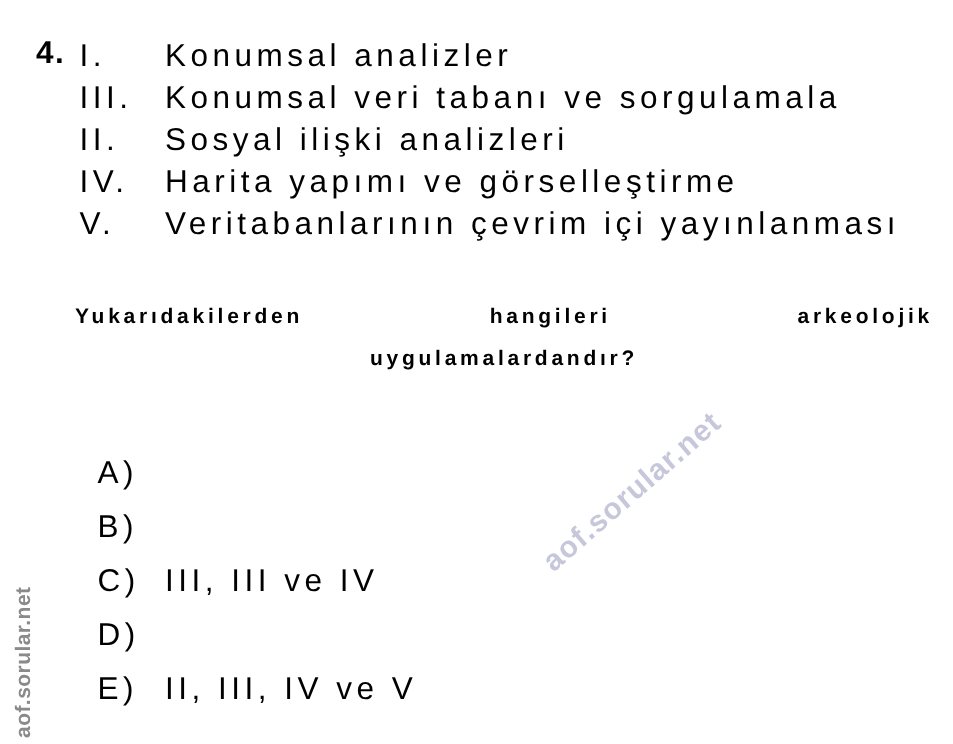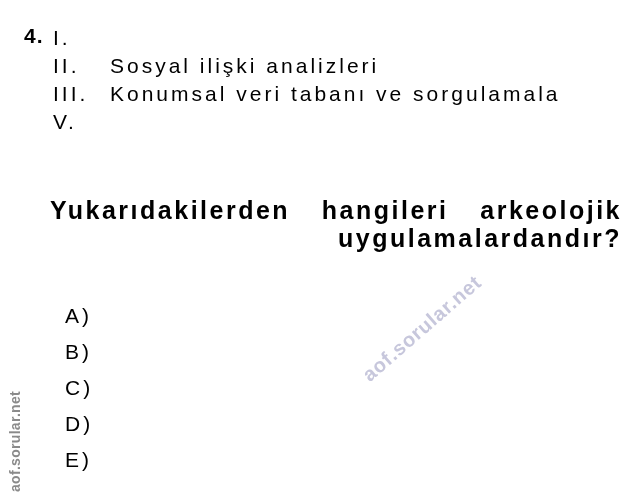--- a/index.html
+++ b/index.html
@@ -47,32 +47,32 @@
     flex: 0 0 57px;
     width: 57px;
   }
 
   
   .stem {
     position: absolute;
     left: 50px;
     top: 196px;
     width: 572px;
-    font-size: 25px;
+    font-size: 14px;
     font-weight: bold;
     line-height: 28px;
     letter-spacing: 2.5px;
     z-index: 2;
   }
   .stem-line.justify {
     text-align: justify;
     text-align-last: justify;
   }
   .stem-line.left {
-    text-align: right;
+    text-align: center;
   }
 
   
   .options {
     position: absolute;
     left: 65px;
     top: 298px;
     font-size: 21px;
     line-height: 36px;
     letter-spacing: 3px;
@@ -122,50 +122,58 @@
 <div id="canvas">
 
   <div class="watermark-side" style="color: rgb(138, 138, 138);">aof.sorular.net</div>
   <div class="watermark-diagonal" style="color: rgb(199, 199, 220);">aof.sorular.net</div>
 
   <div class="q-number">4.</div>
 
   <div class="statements">
     <div class="statement-row">
       <span class="statement-numeral">I.</span>
+      <span class="statement-text">Konumsal analizler</span>
+    </div>
+    <div class="statement-row">
+      <span class="statement-numeral">III.</span>
+      <span class="statement-text">Konumsal veri tabanı ve sorgulamala</span>
     </div>
     <div class="statement-row">
       <span class="statement-numeral">II.</span>
       <span class="statement-text">Sosyal ilişki analizleri</span>
     </div>
     <div class="statement-row">
-      <span class="statement-numeral">III.</span>
-      <span class="statement-text">Konumsal veri tabanı ve sorgulamala</span>
+      <span class="statement-numeral">IV.</span>
+      <span class="statement-text">Harita yapımı ve görselleştirme</span>
     </div>
     <div class="statement-row">
       <span class="statement-numeral">V.</span>
+      <span class="statement-text">Veritabanlarının çevrim içi yayınlanması</span>
     </div>
   </div>
 
   <div class="stem">
     <div class="stem-line justify">Yukarıdakilerden hangileri arkeolojik</div>
     <div class="stem-line left">uygulamalardandır?</div>
   </div>
 
   <div class="options">
     <div class="option-row">
       <span class="option-letter">A)</span>
     </div>
     <div class="option-row">
       <span class="option-letter">B)</span>
     </div>
     <div class="option-row">
       <span class="option-letter">C)</span>
+      <span class="option-text">III, III ve IV</span>
     </div>
     <div class="option-row">
       <span class="option-letter">D)</span>
     </div>
     <div class="option-row">
       <span class="option-letter">E)</span>
+      <span class="option-text">II, III, IV ve V</span>
     </div>
   </div>
 
 </div>
 
 </body></html>

